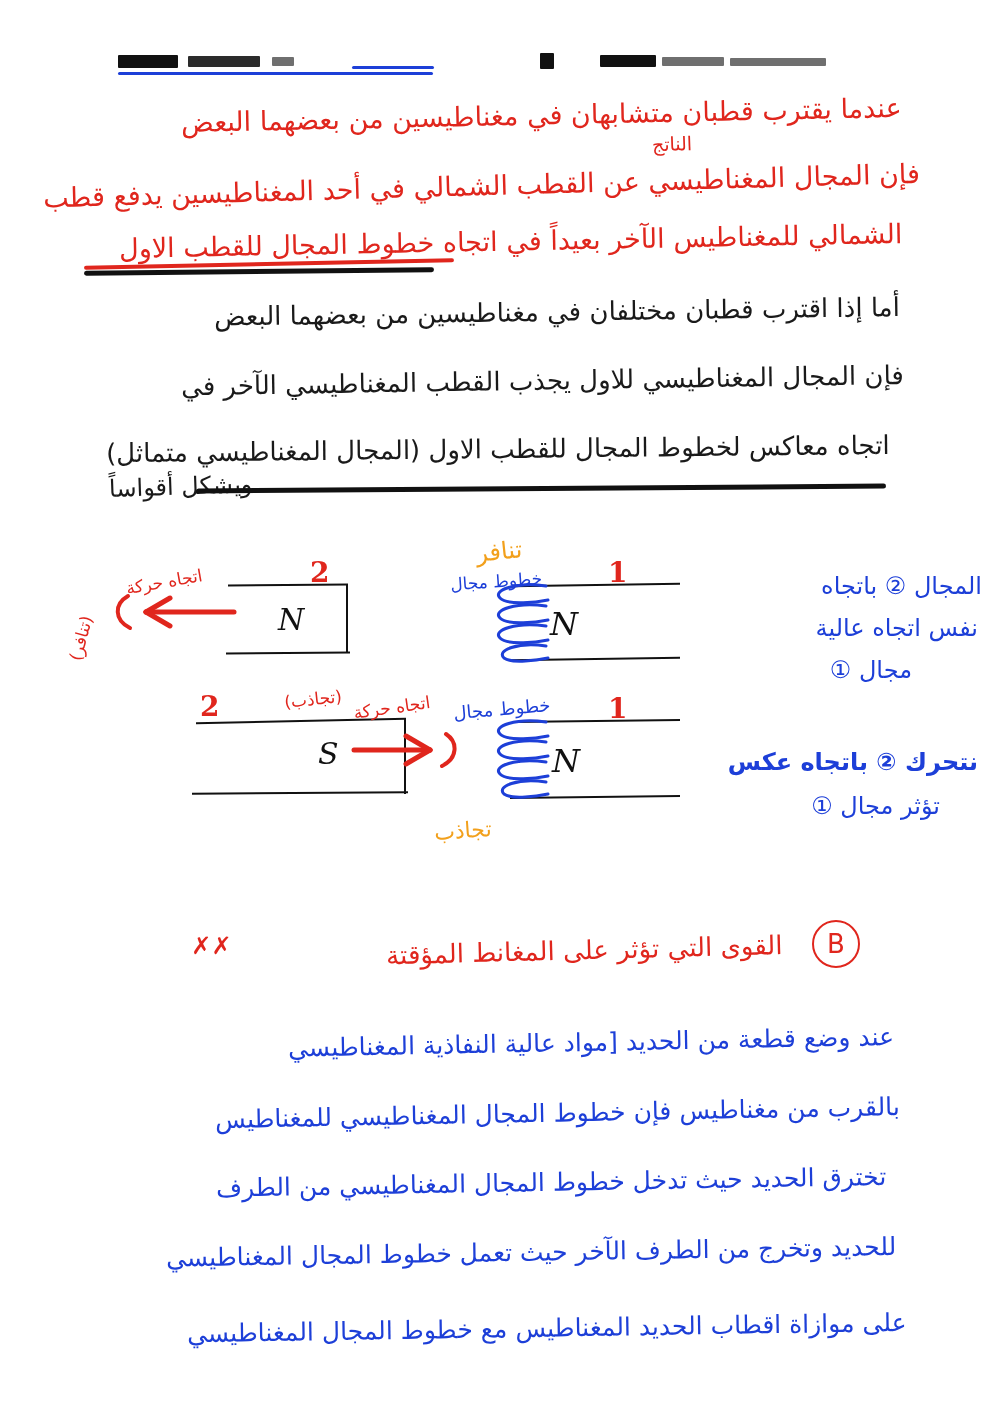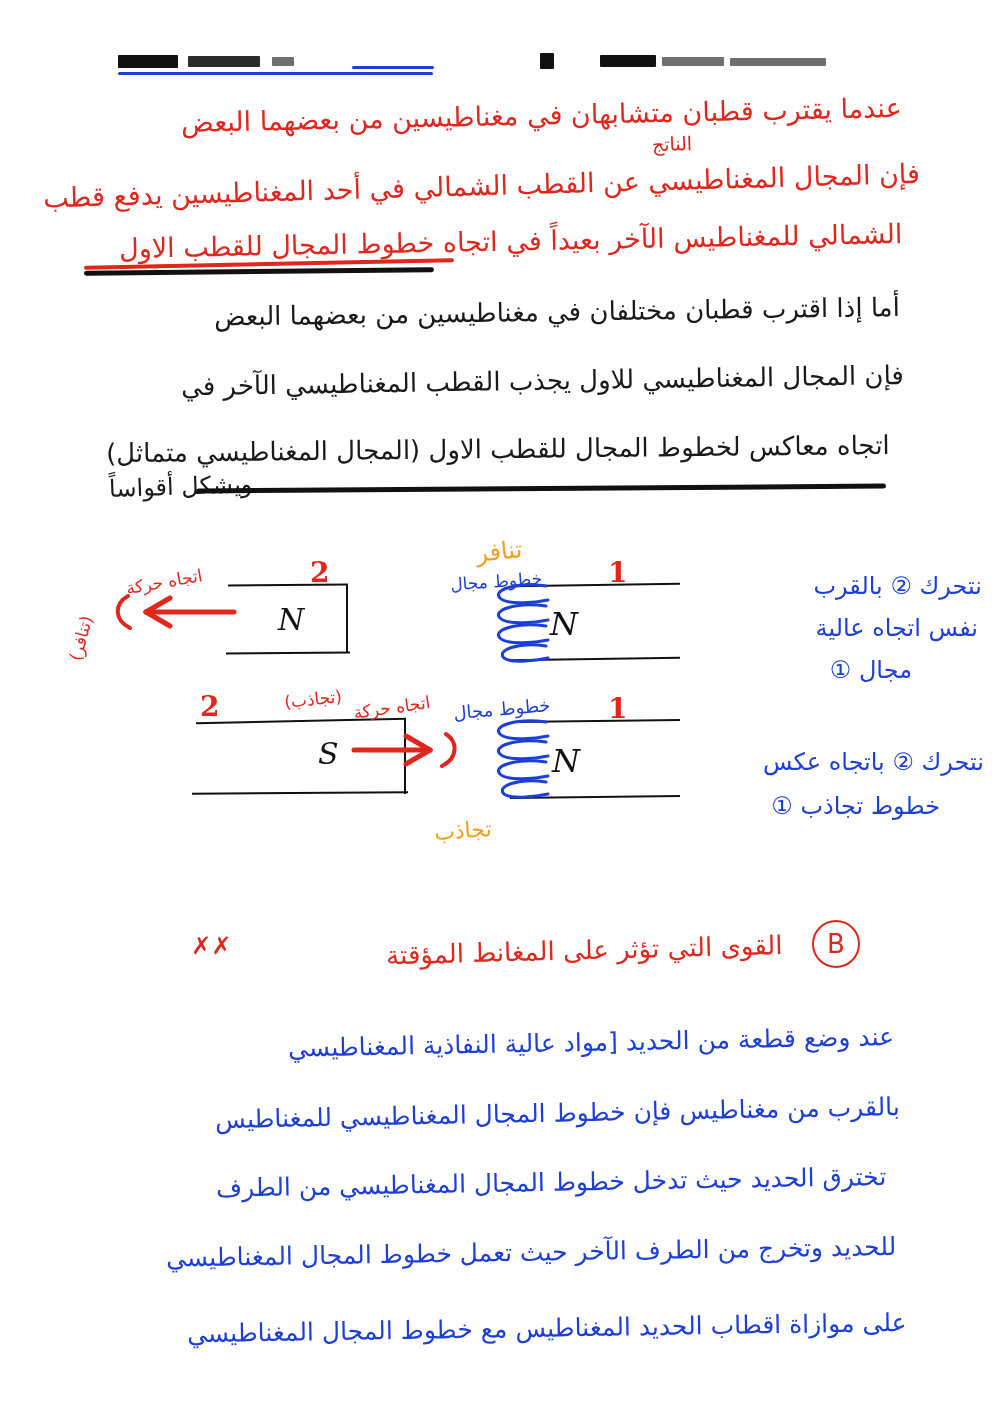--- a/index.html
+++ b/index.html
@@ -168,21 +168,21 @@
         <line x1="126" y1="24" x2="38" y2="24"></line>
         <path d="M38 24 L 62 10"></path>
         <path d="M38 24 L 62 38"></path>
         <path d="M20 8 C 6 16, 6 32, 22 40" stroke-width="4"></path>
       </g>
     </svg>
 
     <div class="hw red" style="right:790px; top:565px; font-size:17px; transform: rotate(-10deg);">اتجاه حركة</div>
     <div class="hw red" style="right:905px; top:606px; font-size:17px; transform: rotate(-75deg);">(تنافر)</div>
 
-    <div class="hw blue" style="right:10px; top:572px; font-size:24px;">نتحرك ② بالقرب</div>
+    <div class="hw blue" style="right:10px; top:572px; font-size:24px;">المجال ② باتجاه</div>
     <div class="hw blue" style="right:14px; top:614px; font-size:24px;">نفس اتجاه عالية</div>
     <div class="hw blue" style="right:80px; top:656px; font-size:24px;">مجال ①</div>
   </div>
 
   <div>
 
     <div class="hw blue" style="right:442px; top:694px; font-size:18px; transform: rotate(-5deg);">خطوط مجال</div>
 
     <div class="num" style="left:608px; top:692px; font-size:28px;">1</div>
     <div class="rule" style="left:512px; top:720px; width:168px; transform: rotate(-0.6deg);"></div>
@@ -211,22 +211,22 @@
         <path d="M80 24 L 56 38"></path>
         <path d="M96 8 C 108 16, 108 32, 92 40" stroke-width="4"></path>
       </g>
     </svg>
 
     <div class="hw red" style="right:562px; top:692px; font-size:17px; transform: rotate(-8deg);">اتجاه حركة</div>
     <div class="hw red" style="right:650px; top:686px; font-size:17px; transform: rotate(-6deg);">(تجاذب)</div>
 
     <div class="hw orange" style="right:500px; top:816px; font-size:22px; transform: rotate(-4deg);">تجاذب</div>
 
-    <div class="hw blue" style="right:8px; top:748px; font-size:24px;">نتحرك ② باتجاه عكس</div>
-    <div class="hw blue" style="right:52px; top:792px; font-size:24px;">خطوط تجاذب ①</div>
+    <div class="hw blue" style="right:14px; top:748px; font-size:24px;font-weight:bold;">نتحرك ② باتجاه عكس</div>
+    <div class="hw blue" style="right:52px; top:792px; font-size:24px;">تؤثر مجال ①</div>
   </div>
 
   <div>
     <div class="circle-label" style="left:812px; top:920px; width:44px; height:44px;">B</div>
 
     <div class="hw red" style="right:210px; top:930px; font-size:26px; transform: rotate(-1.5deg);">القوى التي تؤثر على المغانط المؤقتة</div>
 
     <div class="hw red" style="right:760px; top:932px; font-size:24px;">✗✗</div>
   </div>
 

